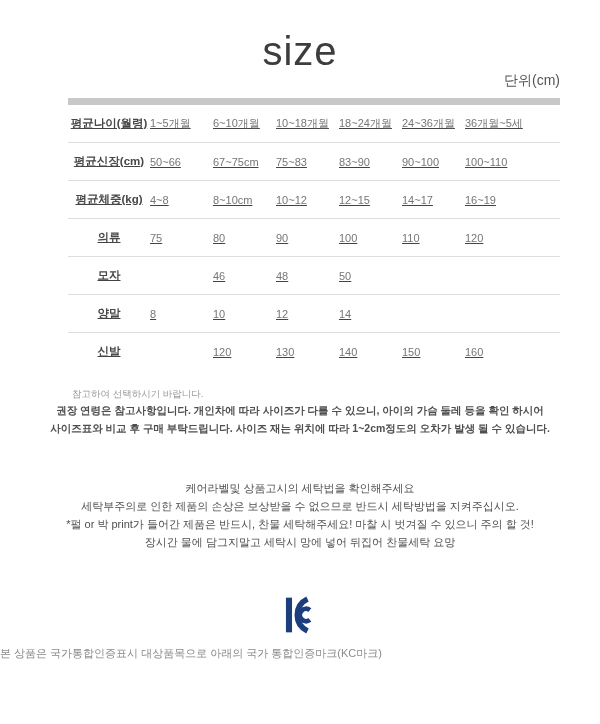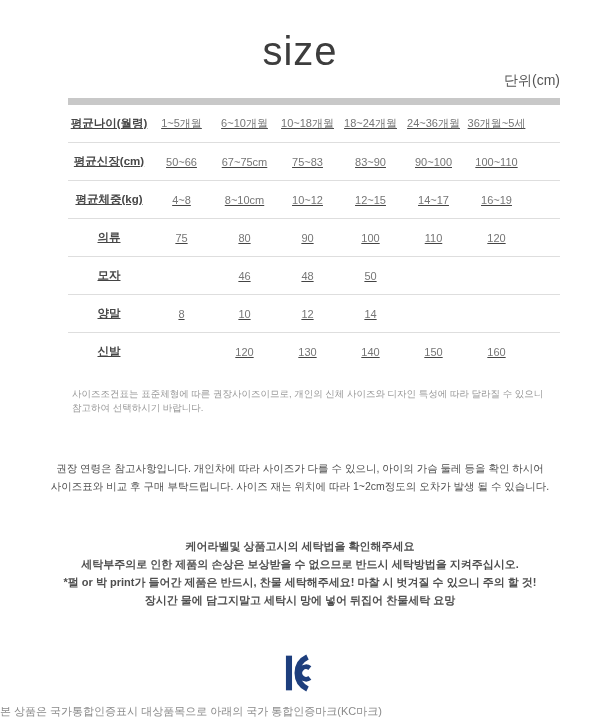--- a/index.html
+++ b/index.html
@@ -29,36 +29,36 @@
     display:flex; align-items:center; height:37px;
     border-bottom:1px solid #dedede;
     text-decoration:underline;
   }
   .trow:last-child { border-bottom:none; }
   .tlabel {
     width:82px; flex:0 0 82px; text-align:center;
     font-size:11.5px; font-weight:bold; color:#474747; white-space:nowrap;
   }
   .tcell {
-    width:63px; flex:0 0 63px; text-align:center;
+    width:63px; flex:0 0 63px; text-align:left;
     font-size:11px; color:#767676; white-space:nowrap;
   }
 
   .note-size {
     margin:17px 30px 0 72px;
     font-size:9.5px; line-height:13.5px; color:#989898;
     text-align:left;
   }
   .note-age {
-    margin-top:45px; text-align:center;
-    font-size:10.5px; line-height:18px; color:#4f4f4f; font-weight:normal;
+    text-align:center;
+    font-size:10.5px; line-height:18px; color:#4f4f4f; font-weight:bold;
   }
   .note-wash {
     margin-top:42px; text-align:center;
-    font-size:11px; line-height:18px; color:#4f4f4f; font-weight:bold;
+    font-size:11px; line-height:18px; color:#4f4f4f; font-weight:normal;
   }
 
   .kc-wrap { margin-top:44px; text-align:center; height:40px; }
   .cert-text {
     margin-top:11px; 
     font-size:11px; color:#8a8a8a;
   }
 </style>
 </head>
 <body>
@@ -131,21 +131,20 @@
       <div class="tcell"></div>
       <div class="tcell">120</div>
       <div class="tcell">130</div>
       <div class="tcell">140</div>
       <div class="tcell">150</div>
       <div class="tcell">160</div>
     </div>
   </div>
 
   <div class="note-size">
-    <div>사이즈조건표는 표준체형에 따른 권장사이즈이므로, 개인의 신체 사이즈와 디자인 특성에 따라 달라질 수 있으니</div>
     <div>참고하여 선택하시기 바랍니다.</div>
   </div>
 
   <div class="note-age">
     <div>권장 연령은 참고사항입니다. 개인차에 따라 사이즈가 다를 수 있으니, 아이의 가슴 둘레 등을 확인 하시어</div>
     <div>사이즈표와 비교 후 구매 부탁드립니다. 사이즈 재는 위치에 따라 1~2cm정도의 오차가 발생 될 수 있습니다.</div>
   </div>
 
   <div class="note-wash">
     <div>케어라벨및 상품고시의 세탁법을 확인해주세요</div>

